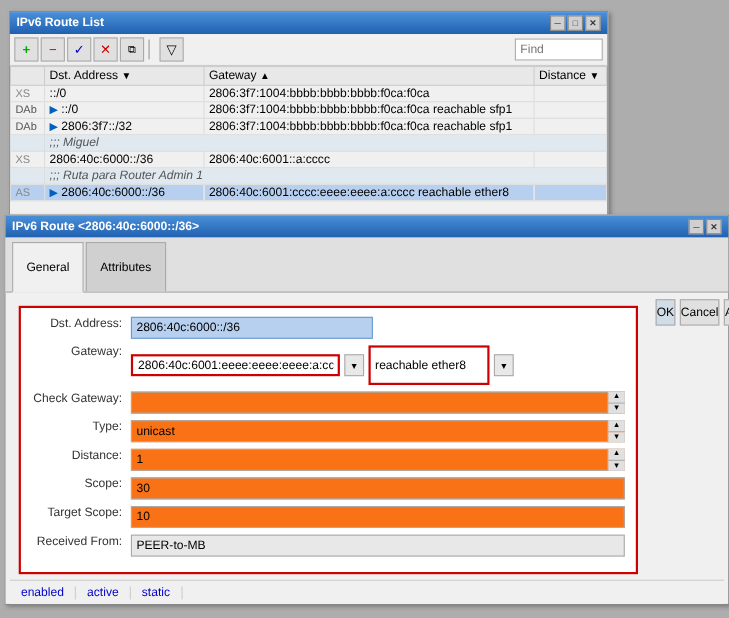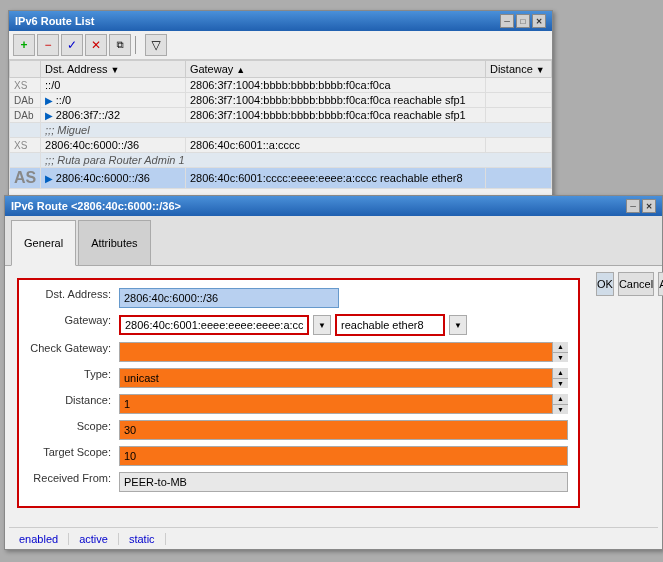--- a/index.html
+++ b/index.html
@@ -122,21 +122,21 @@
       padding: 1px 4px;
       white-space: nowrap;
       overflow: hidden;
       max-width: 0;
     }
     .route-table tr.selected { background: #b8d0f0; }
     .route-table tr.comment-row { background: #e0e8f0; }
 
     .flag-xs { color: #888; font-size: 10px; }
     .flag-dab { color: #555; font-size: 10px; }
-    .flag-as { color: #888; font-size: 16px; font-weight: bold; }
+    .flag-as { color: #888; font-size: 10px; }
 
     .arrow-icon { color: #0060c0; font-size: 10px; }
 
     .table-container {
       overflow-x: hidden;
       overflow-y: auto;
       height: 145px;
     }
 
     
@@ -231,21 +231,21 @@
       background: #e8e8e8;
       cursor: pointer;
       display: flex;
       align-items: center;
       justify-content: center;
       font-size: 8px;
     }
 
     .gateway-type {
       width: 110px;
-      height: 22px;
+      height: 36px;
       border: 1px solid #aaa;
       background: white;
       padding: 2px 4px;
       font-size: 11px;
     }
 
     .dropdown-btn2 {
       width: 18px;
       height: 20px;
       border: 1px solid #aaa;
@@ -332,20 +332,21 @@
     </div>
   </div>
   <div class="toolbar">
     <div class="toolbar-btn" style="color:#00aa00;font-weight:bold;">+</div>
     <div class="toolbar-btn" style="color:#cc0000;">−</div>
     <div class="toolbar-btn" style="color:#0000cc;">✓</div>
     <div class="toolbar-btn" style="color:#cc0000;">✕</div>
     <div class="toolbar-btn" style="font-size:10px;">⧉</div>
     <div class="toolbar-btn separator"></div>
     <div class="toolbar-btn" style="font-size:12px;">▽</div>
+    <input class="search-input" type="text" placeholder="Find" style="">
   </div>
   <div class="table-container">
     <table class="route-table">
       <thead>
         <tr>
           <th class="col-flag"></th>
           <th class="col-dst">Dst. Address <span style="font-size:9px;">▼</span></th>
           <th class="col-gw">Gateway <span style="font-size:9px;">▲</span></th>
           <th class="col-dist">Distance <span style="font-size:9px;">▼</span></th>
         </tr>

